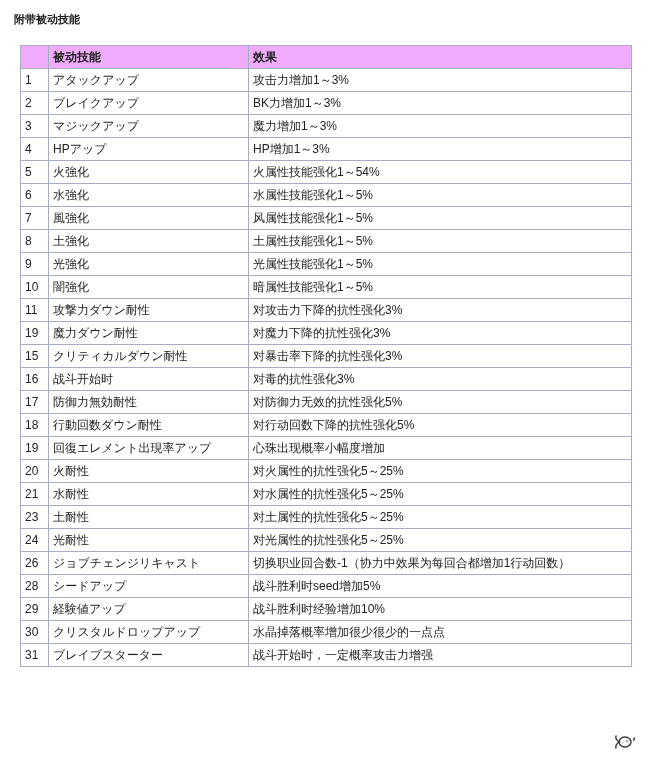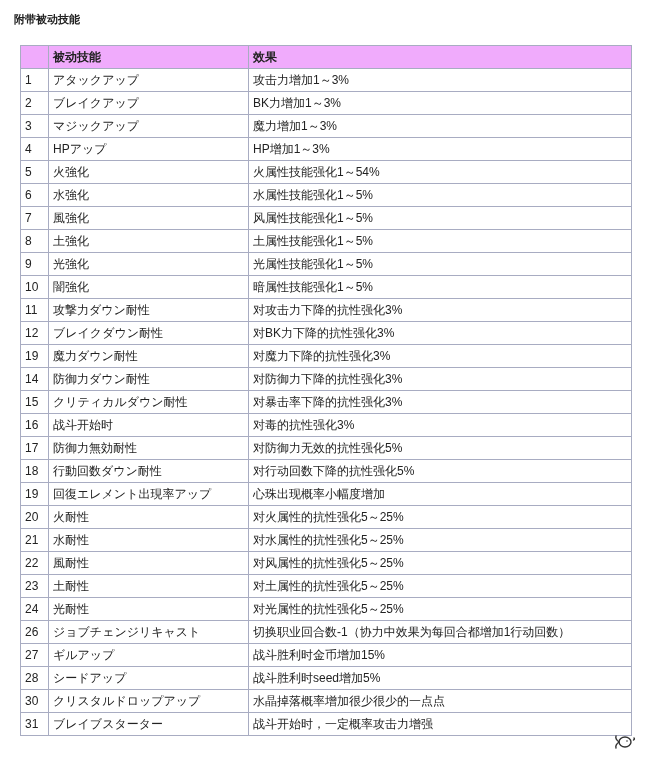--- a/index.html
+++ b/index.html
@@ -120,35 +120,25 @@
         <td class="idx">10</td>
         <td>闇強化</td>
         <td>暗属性技能强化1～5%</td>
       </tr>
       <tr>
         <td class="idx">11</td>
         <td>攻撃力ダウン耐性</td>
         <td>对攻击力下降的抗性强化3%</td>
       </tr>
       <tr>
-        <td class="idx">12</td>
-        <td>ブレイクダウン耐性</td>
-        <td>对BK力下降的抗性强化3%</td>
-      </tr>
-      <tr>
         <td class="idx">19</td>
         <td>魔力ダウン耐性</td>
         <td>对魔力下降的抗性强化3%</td>
       </tr>
       <tr>
-        <td class="idx">14</td>
-        <td>防御力ダウン耐性</td>
-        <td>对防御力下降的抗性强化3%</td>
-      </tr>
-      <tr>
         <td class="idx">15</td>
         <td>クリティカルダウン耐性</td>
         <td>对暴击率下降的抗性强化3%</td>
       </tr>
       <tr>
         <td class="idx">16</td>
         <td>战斗开始时</td>
         <td>对毒的抗性强化3%</td>
       </tr>
       <tr>
@@ -170,48 +160,43 @@
         <td class="idx">20</td>
         <td>火耐性</td>
         <td>对火属性的抗性强化5～25%</td>
       </tr>
       <tr>
         <td class="idx">21</td>
         <td>水耐性</td>
         <td>对水属性的抗性强化5～25%</td>
       </tr>
       <tr>
-        <td class="idx">22</td>
-        <td>風耐性</td>
-        <td>对风属性的抗性强化5～25%</td>
-      </tr>
-      <tr>
         <td class="idx">23</td>
         <td>土耐性</td>
         <td>对土属性的抗性强化5～25%</td>
       </tr>
       <tr>
         <td class="idx">24</td>
         <td>光耐性</td>
         <td>对光属性的抗性强化5～25%</td>
       </tr>
       <tr>
         <td class="idx">26</td>
         <td>ジョブチェンジリキャスト</td>
         <td>切换职业回合数-1（协力中效果为每回合都增加1行动回数）</td>
       </tr>
       <tr>
-        <td class="idx">27</td>
-        <td>ギルアップ</td>
-        <td>战斗胜利时金币增加15%</td>
-      </tr>
-      <tr>
         <td class="idx">28</td>
         <td>シードアップ</td>
         <td>战斗胜利时seed增加5%</td>
+      </tr>
+      <tr>
+        <td class="idx">29</td>
+        <td>経験値アップ</td>
+        <td>战斗胜利时经验增加10%</td>
       </tr>
       <tr>
         <td class="idx">30</td>
         <td>クリスタルドロップアップ</td>
         <td>水晶掉落概率增加很少很少的一点点</td>
       </tr>
       <tr>
         <td class="idx">31</td>
         <td>ブレイブスターター</td>
         <td>战斗开始时，一定概率攻击力增强</td>

